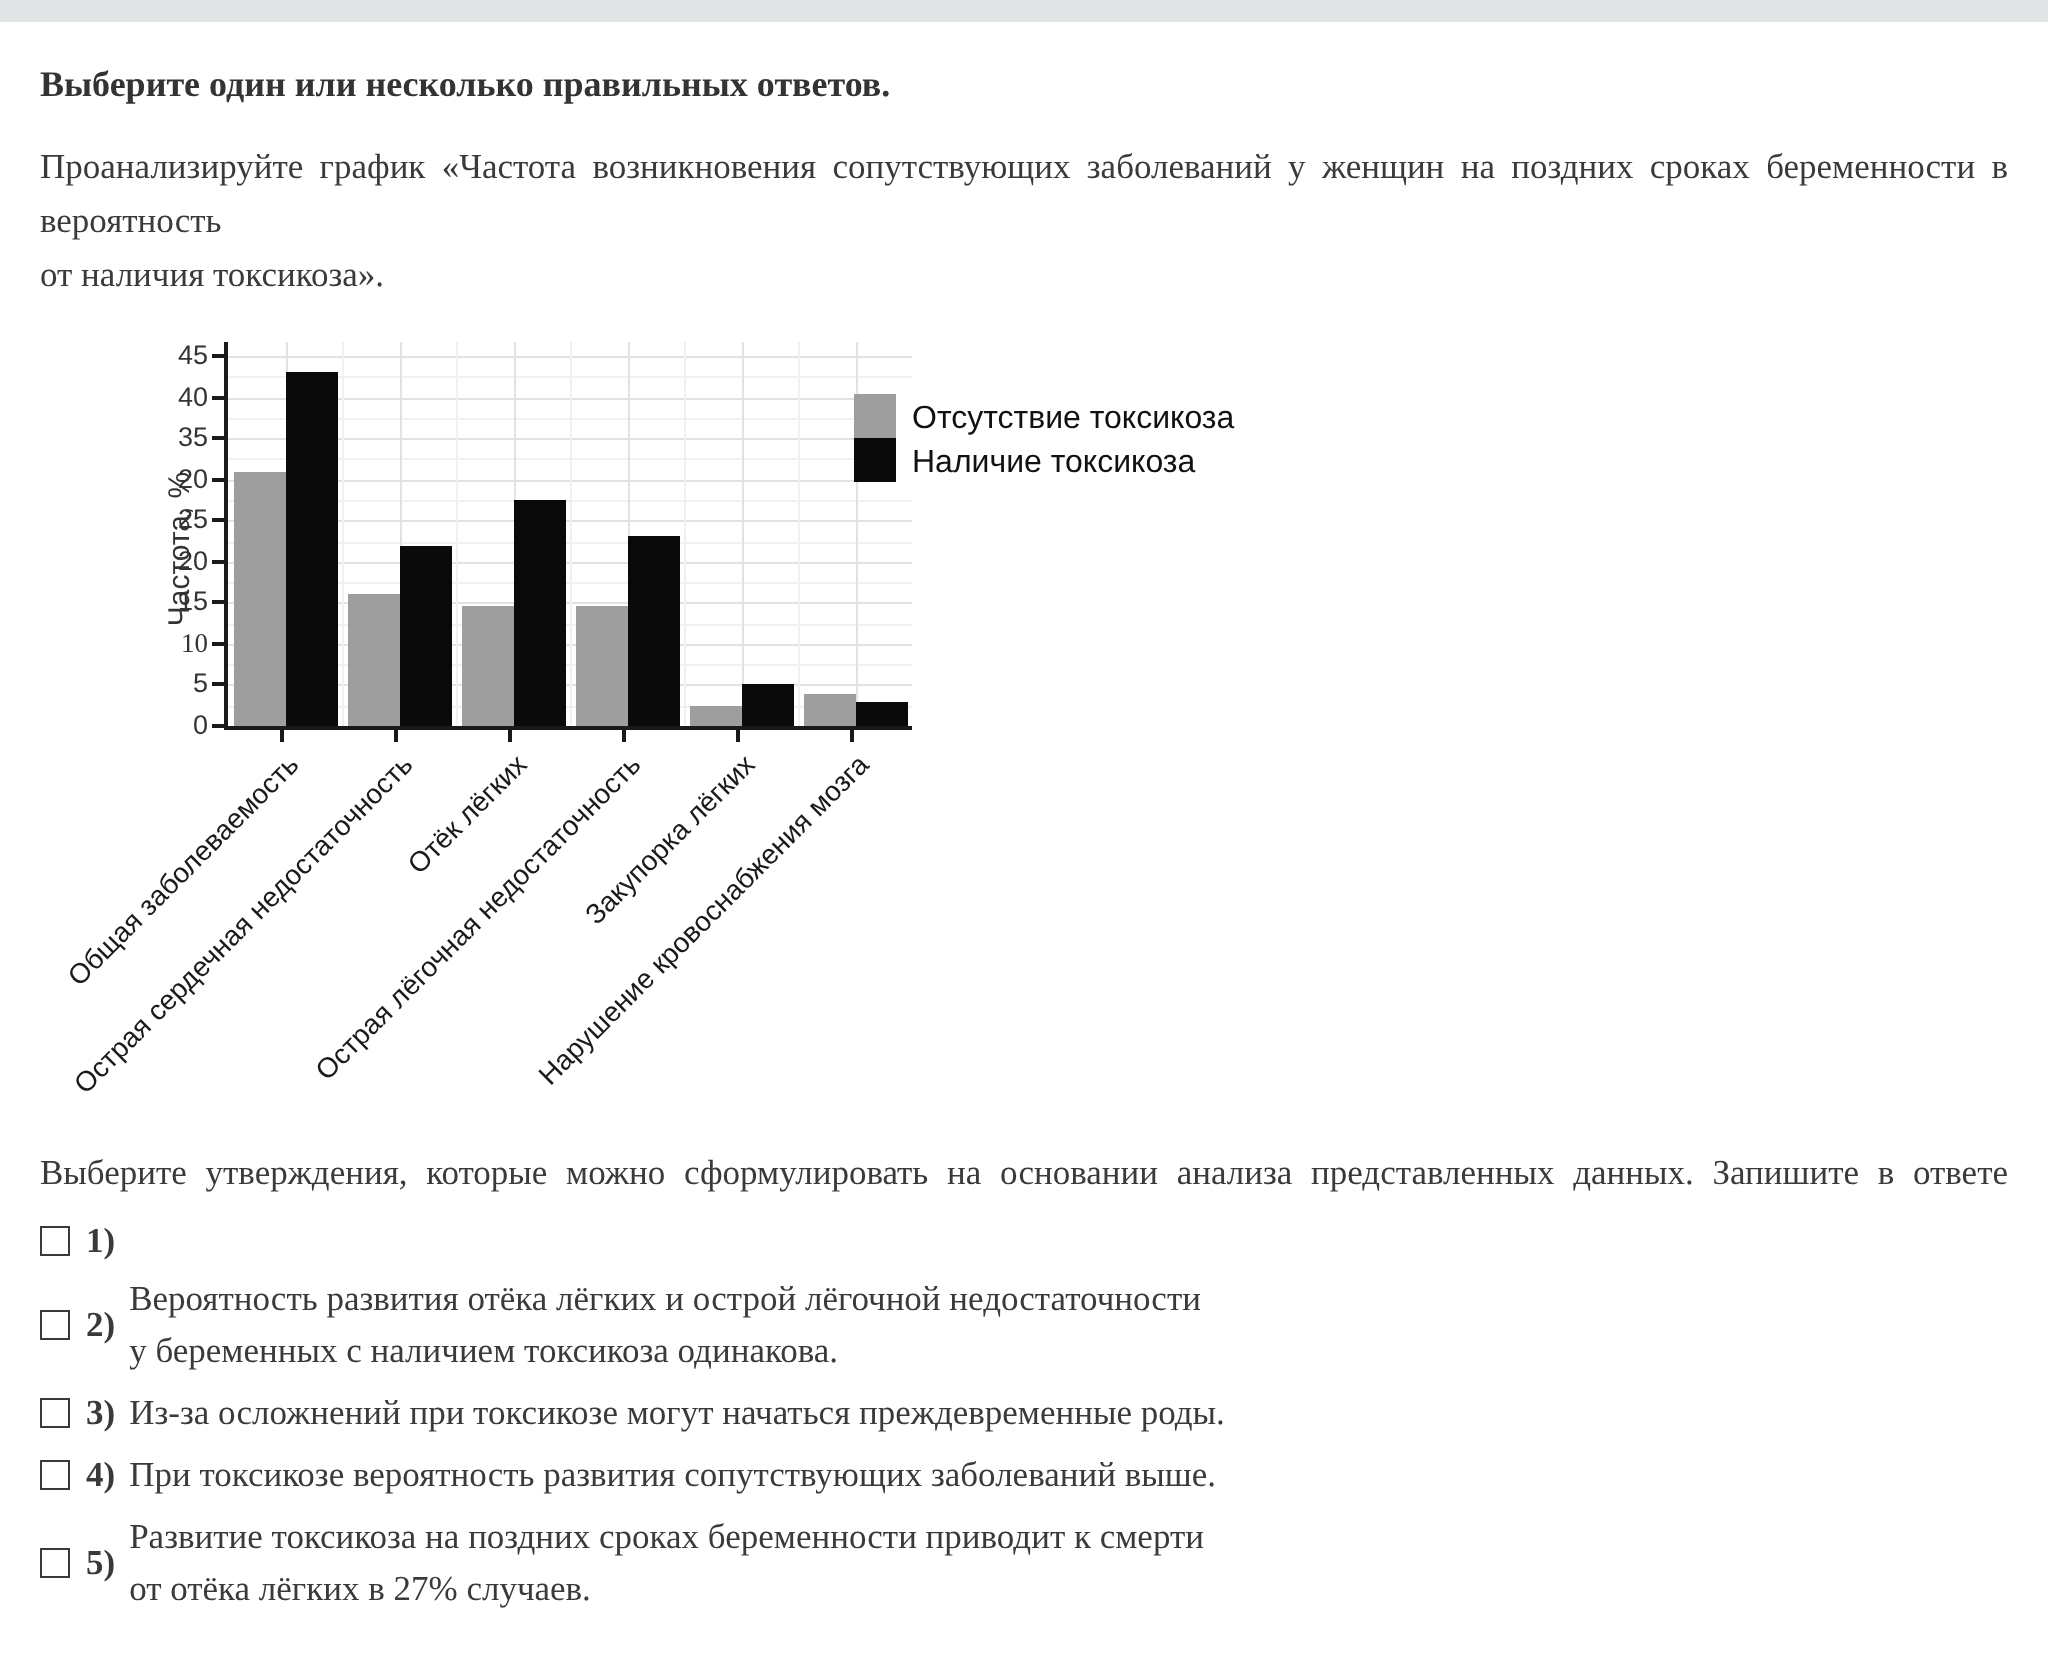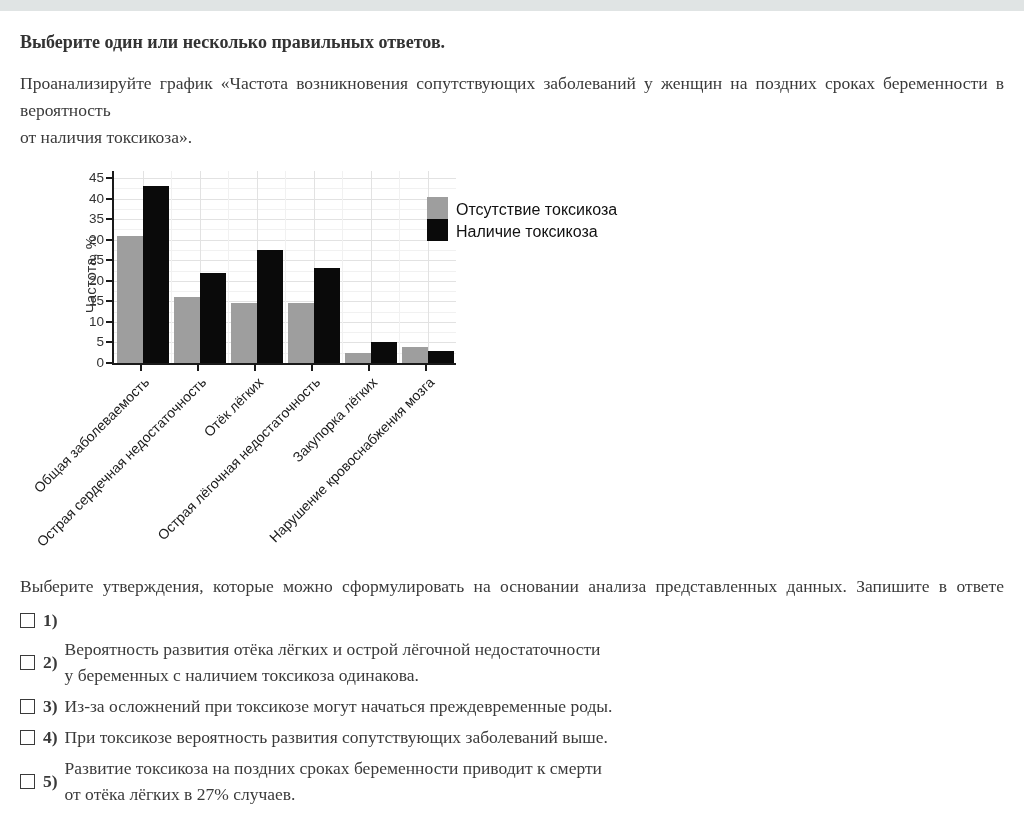--- a/index.html
+++ b/index.html
@@ -134,21 +134,21 @@
         <div class="bar" style="left: 142.5px; width: 26px; height: 113.056px; background: rgb(10, 10, 10);"></div>
         <div class="bar" style="left: 199.5px; width: 26px; height: 94.5556px; background: rgb(10, 10, 10);"></div>
         <div class="bar" style="left: 256.5px; width: 26px; height: 20.5556px; background: rgb(10, 10, 10);"></div>
         <div class="bar" style="left: 313.5px; width: 26px; height: 12.3333px; background: rgb(10, 10, 10);"></div>
       </div>
     <div id="chart-axes">
         <div class="ytick-label" style="top: 194px;">0</div>
         <div class="ytick-mark" style="top: 201px;"></div>
         <div class="ytick-label" style="top: 173.444px;">5</div>
         <div class="ytick-mark" style="top: 180.444px;"></div>
-        <div class="ytick-label" style="top: 152.889px;">10</div>
+        <div class="ytick-label" style="top: 152.889px; font-family: Liberation Serif, serif;">10</div>
         <div class="ytick-mark" style="top: 159.889px;"></div>
         <div class="ytick-label" style="top: 132.333px;">15</div>
         <div class="ytick-mark" style="top: 139.333px;"></div>
         <div class="ytick-label" style="top: 111.778px;">20</div>
         <div class="ytick-mark" style="top: 118.778px;"></div>
         <div class="ytick-label" style="top: 91.2222px;">25</div>
         <div class="ytick-mark" style="top: 98.2222px;"></div>
         <div class="ytick-label" style="top: 70.6667px;">20</div>
         <div class="ytick-mark" style="top: 77.6667px;"></div>
         <div class="ytick-label" style="top: 50.1111px;">35</div>

